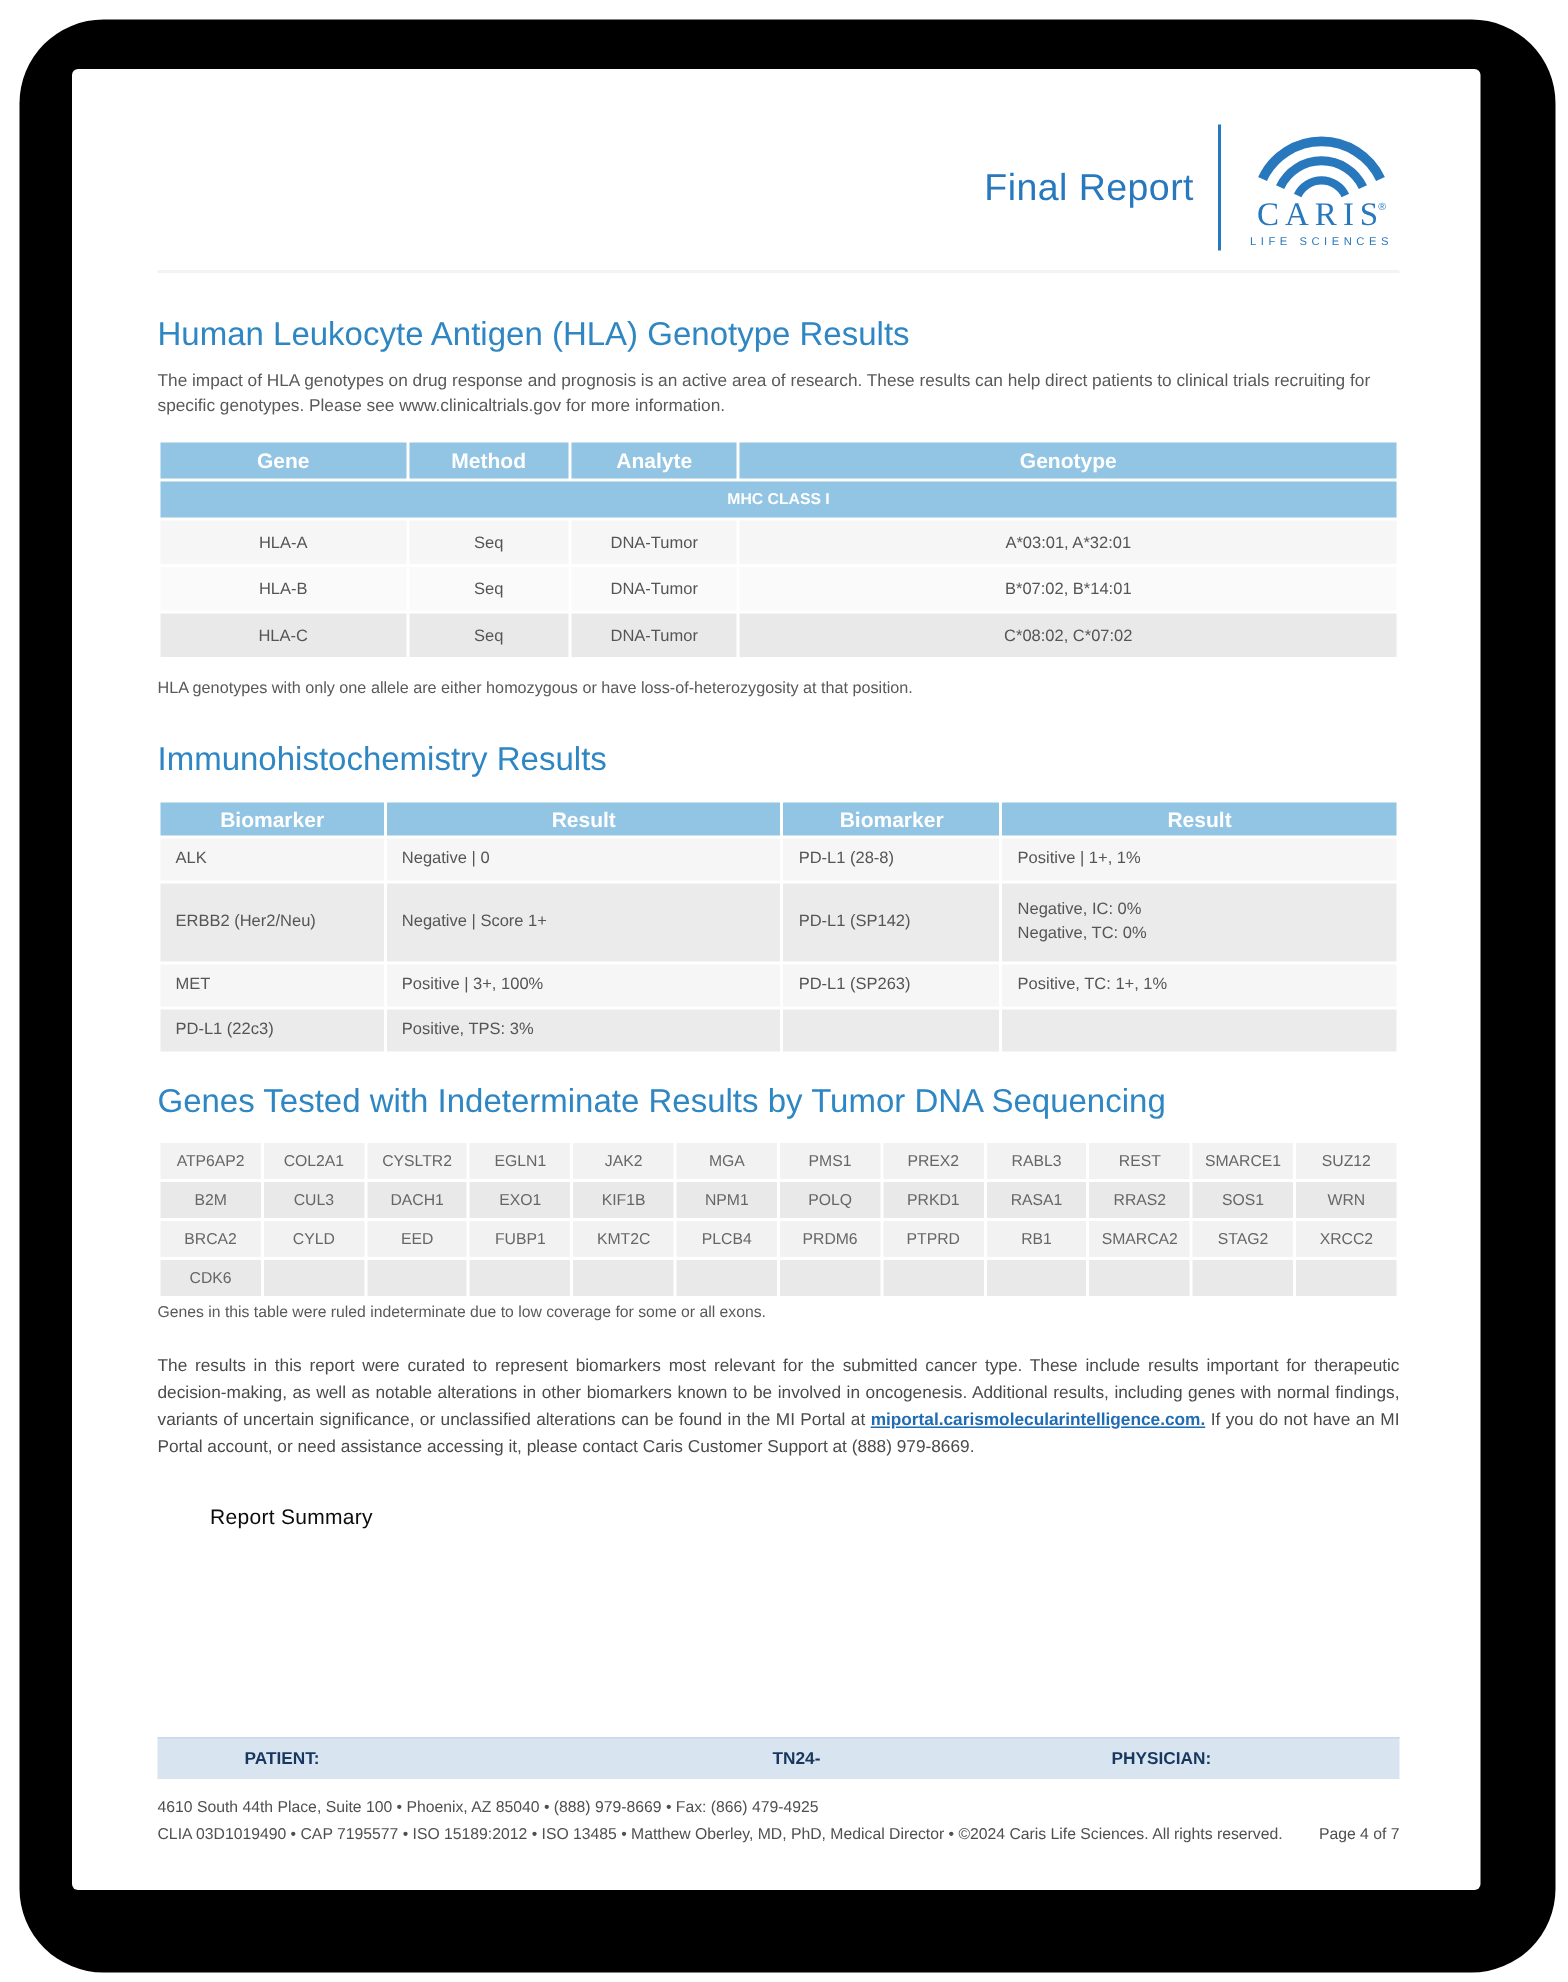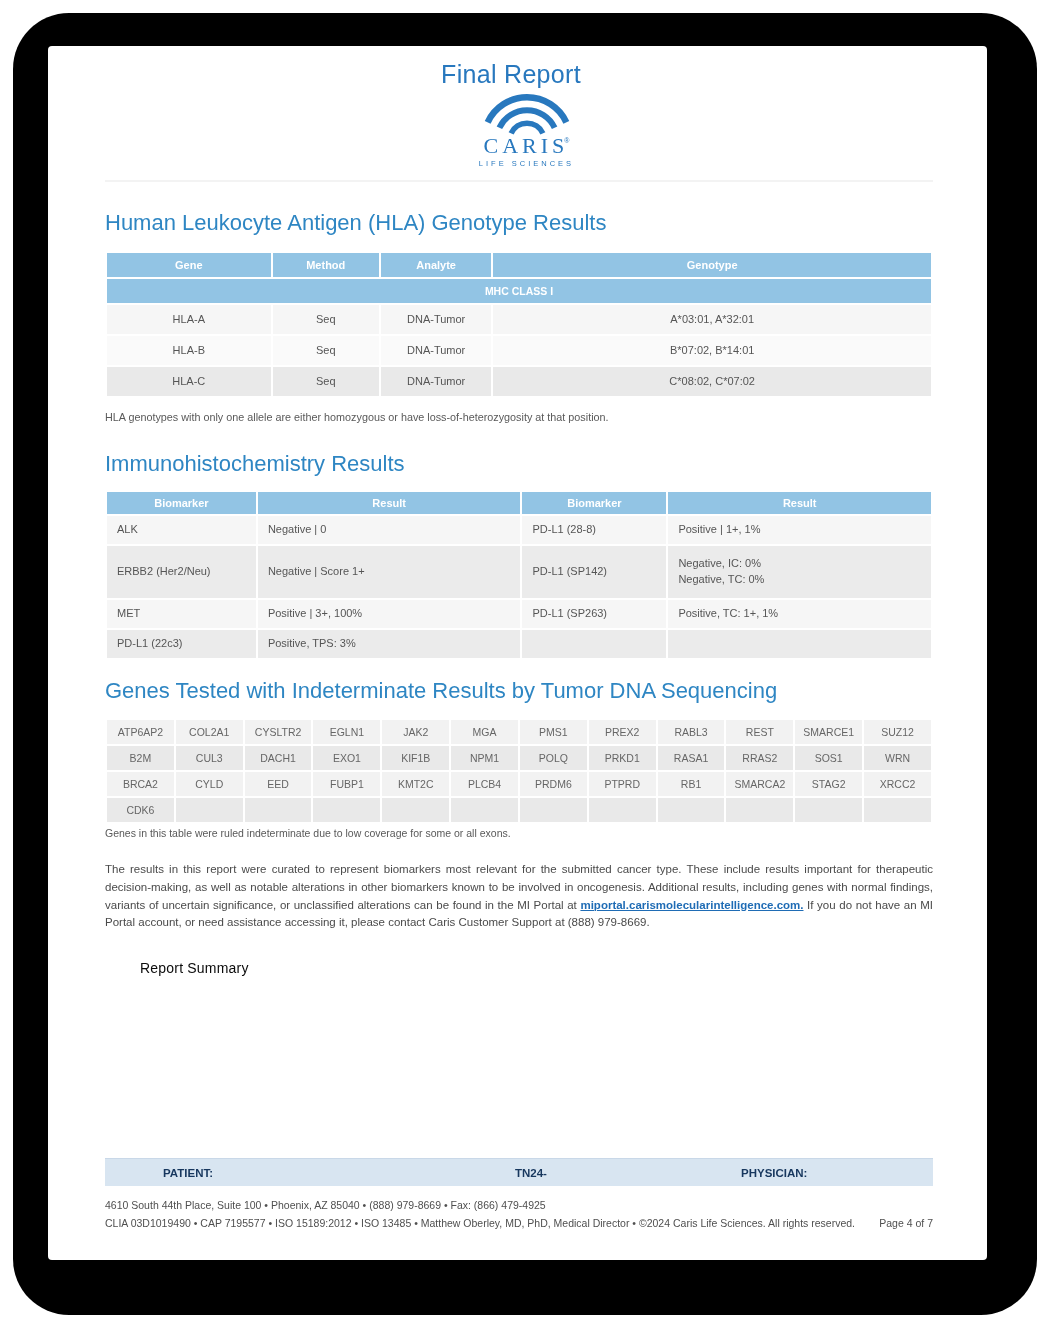--- a/index.html
+++ b/index.html
@@ -10,41 +10,41 @@
   .frame {
     position:absolute; left:13px; top:13px; width:1024px; height:1302px;
     background:#000000; border-radius:56px;
   }
   .page {
     position:absolute; left:48px; top:46px; width:939px; height:1214px;
     background:#ffffff; border-radius:4px; box-shadow:0 1px 6px rgba(0,0,0,.45);
     padding:0 54px 0 57px; box-sizing:border-box;
   }
   
-  .report-header { margin-top:36px; height:86px; display:flex; justify-content:flex-end; align-items:center;flex-direction:column; }
+  .report-header { margin-top:36px; height:86px; display:flex; justify-content:flex-end; align-items:center; }
   .final-report { font-size:25px; color:#2878BE; letter-spacing:.3px; margin-right:16px; }
   .header-divider { width:2px; height:84px; background:#2878BE; }
   .logo { margin-left:15px; width:104px; text-align:center; color:#2878BE; }
   .logo-arcs { display:block; width:96px; height:48px; margin:0 auto -2px auto; }
   .logo-arcs path { fill:none; stroke:#2878BE; }
   .brand-row { line-height:1; white-space:nowrap; }
   .brand { font-family:"Liberation Serif", serif; font-size:22px; letter-spacing:4px; margin-right:-4px; }
   .reg { font-size:7px; vertical-align:10px; }
   .brand-sub { font-size:7.5px; letter-spacing:3px; margin-top:2px; white-space:nowrap; }
   .header-rule { margin-top:12px; height:0; border-top:2px solid #F3F3F3; }
   
   h1 { font-weight:400; font-size:22px; color:#2E86C3; margin:0; line-height:1.35; }
   .h-hla  { margin-top:26px; }
   .h-ihc  { margin-top:26px; }
   .h-gene { margin-top:16px; }
   .intro { margin:8px 0 0 0; font-size:11.5px; color:#595959; line-height:1.5; }
   .note  { margin:13px 0 0 0; font-size:10.8px; color:#595959; }
   
   table { border-collapse:separate; border-spacing:2px; width:100%; table-layout:fixed; }
-  th { background:#92C4E4; color:#ffffff; font-size:11px; font-weight:bold; height:22px; }
+  th { background:#92C4E4; color:#ffffff; font-size:14px; font-weight:bold; height:22px; }
   td { font-size:11px; color:#555555; }
   
   .hla-table { margin-top:13px; }
   .hla-table th { text-align:center; }
   .hla-table .group-row td { background:#92C4E4; color:#ffffff; font-weight:bold; text-align:center; height:22px; font-size:10.5px; }
   .hla-table .data-row td { text-align:center; height:27px; }
   .hla-table .row-a td { background:#F6F6F6; }
   .hla-table .row-b td { background:#FAFAFA; }
   .hla-table .row-c td { background:#E9E9E9; }
   
@@ -93,20 +93,21 @@
         <path d="M32.8 48 A19 19 0 0 1 67.2 48" stroke-width="6"></path>
       </svg>
       <div class="brand-row"><span class="brand">CARIS</span><span class="reg">®</span></div>
       <div class="brand-sub">LIFE SCIENCES</div>
     </div>
   </div>
 
   <div class="header-rule"></div>
 
   <h1 class="h-hla">Human Leukocyte Antigen (HLA) Genotype Results</h1>
+  <p class="intro">The impact of HLA genotypes on drug response and prognosis is an active area of research. These results can help direct patients to clinical trials recruiting for specific genotypes. Please see www.clinicaltrials.gov for more information.</p>
 
   <table class="hla-table">
     <colgroup>
         <col style="width:20%">
         <col style="width:13%">
         <col style="width:13.5%">
         <col style="width:53.5%">
       </colgroup>
     <tbody>
         <tr>

